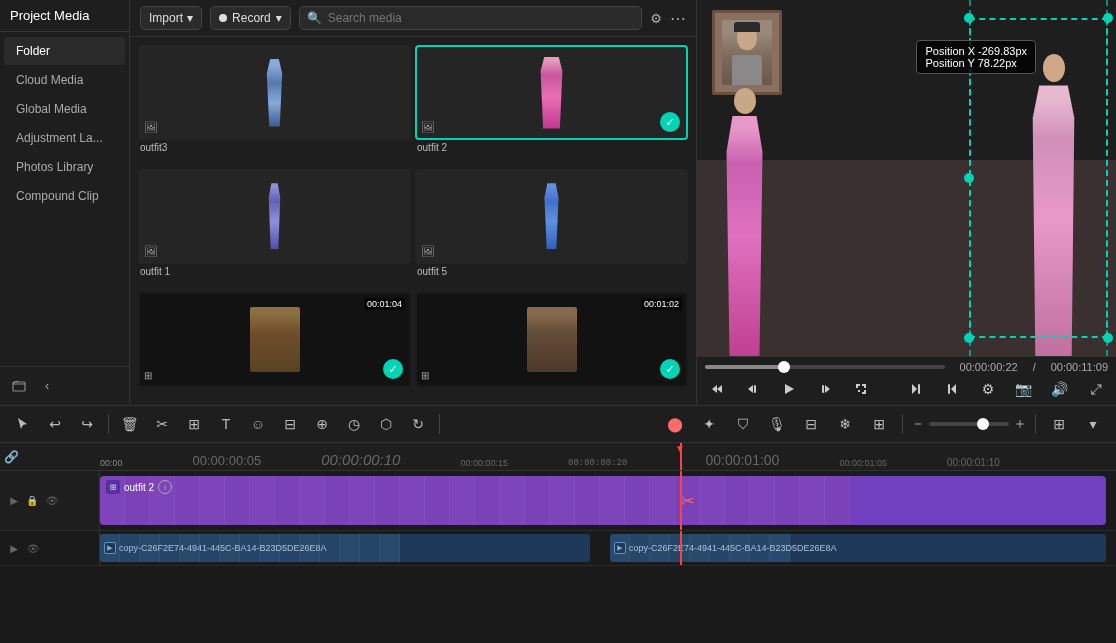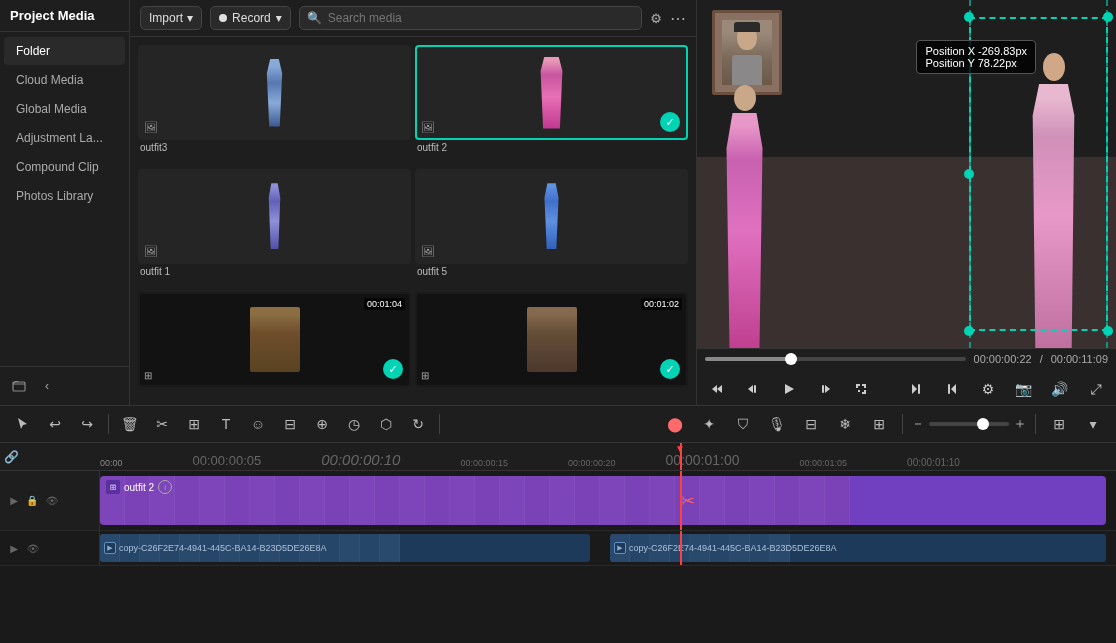--- a/index.html
+++ b/index.html
@@ -5,21 +5,21 @@
     * { box-sizing: border-box; margin: 0; padding: 0; }
     body { background: #1a1a1a; color: #e0e0e0; font-family: -apple-system, BlinkMacSystemFont, 'Segoe UI', sans-serif; font-size: 12px; overflow: hidden; width: 1116px; height: 643px; }
 
     .app-container { display: flex; flex-direction: column; height: 643px; width: 1116px; }
 
     
     .top-area { display: flex; flex: 1; min-height: 0; }
 
     
     .left-sidebar { width: 130px; background: #1e1e1e; border-right: 1px solid #333; display: flex; flex-direction: column; }
-    .sidebar-header { padding: 8px 10px; border-bottom: 1px solid #333; font-size: 13px; font-weight: 700; color: #fff; }
+    .sidebar-header { padding: 8px 10px; border-bottom: 1px solid #333; font-size: 13px; font-weight: 400; color: #fff; }
     .sidebar-nav { flex: 1; padding: 4px 0; }
     .sidebar-item { padding: 7px 12px; cursor: pointer; color: #aaa; font-size: 12px; border-radius: 4px; margin: 1px 4px; }
     .sidebar-item.active { background: #2a2a2a; color: #fff; }
     .sidebar-bottom { padding: 8px; border-top: 1px solid #333; display: flex; gap: 6px; align-items: center; }
     .sidebar-icon-btn { width: 22px; height: 22px; display: flex; align-items: center; justify-content: center; color: #aaa; cursor: pointer; border-radius: 3px; }
 
     
     .media-area { flex: 1; background: #1e1e1e; display: flex; flex-direction: column; min-width: 0; }
     .media-toolbar { display: flex; align-items: center; gap: 8px; padding: 6px 10px; border-bottom: 1px solid #333; background: #1e1e1e; }
     .toolbar-btn { display: flex; align-items: center; gap: 4px; background: #2a2a2a; border: 1px solid #444; border-radius: 5px; padding: 4px 8px; cursor: pointer; color: #ddd; font-size: 12px; }
@@ -38,21 +38,21 @@
     .duration-badge { position: absolute; top: 4px; right: 4px; background: rgba(0,0,0,0.7); color: #fff; font-size: 9px; padding: 1px 3px; border-radius: 2px; }
     .compound-badge { position: absolute; bottom: 4px; left: 4px; color: #aaa; font-size: 10px; }
 
     .thumb-person { position: relative; display: flex; align-items: center; justify-content: center; width: 100%; height: 100%; }
 
     
     .preview-area { width: 420px; background: #111; position: relative; display: flex; flex-direction: column; border-left: 1px solid #333; }
     .preview-video { flex: 1; position: relative; background: #000; overflow: hidden; }
 
     .preview-controls { background: #1e1e1e; padding: 4px 8px; border-top: 1px solid #333; }
-    .time-bar { display: flex; align-items: center; gap: 8px; margin-bottom: 12px; }
+    .time-bar { display: flex; align-items: center; gap: 15px; margin-bottom: 4px; }
     .progress-track { flex: 1; height: 4px; background: #444; border-radius: 2px; position: relative; cursor: pointer; }
     .progress-fill { height: 100%; background: #888; border-radius: 2px; width: 33%; }
     .progress-thumb { position: absolute; top: -4px; width: 12px; height: 12px; background: #fff; border-radius: 50%; left: calc(33% - 6px); }
     .time-display { font-size: 11px; color: #aaa; white-space: nowrap; }
     .playback-btns { display: flex; align-items: center; justify-content: center; gap: 12px; }
     .pb-btn { color: #ccc; cursor: pointer; font-size: 14px; width: 24px; height: 24px; display: flex; align-items: center; justify-content: center; }
 
     
     .edit-toolbar { display: flex; align-items: center; gap: 2px; background: #1e1e1e; padding: 4px 8px; border-top: 1px solid #333; border-bottom: 1px solid #333; }
     .edit-btn { width: 30px; height: 28px; display: flex; align-items: center; justify-content: center; color: #bbb; cursor: pointer; border-radius: 4px; font-size: 14px; }
@@ -86,22 +86,22 @@
 
   <div class="top-area">
 
     <div class="left-sidebar">
       <div class="sidebar-header">Project Media</div>
       <div class="sidebar-nav">
         <div class="sidebar-item active">Folder</div>
         <div class="sidebar-item">Cloud Media</div>
         <div class="sidebar-item">Global Media</div>
         <div class="sidebar-item">Adjustment La...</div>
+        <div class="sidebar-item">Photos Library</div>
         <div class="sidebar-item">Compound Clip</div>
-        <div class="sidebar-item">Photos Library</div>
       </div>
       <div class="sidebar-bottom">
         <div class="sidebar-icon-btn">
           <svg width="14" height="14" viewBox="0 0 14 14" fill="none">
               <rect x="1" y="3" width="12" height="9" rx="1" stroke="#888" stroke-width="1.2"></rect>
               <path d="M1 5h12" stroke="#888" stroke-width="1"></path>
               <path d="M1 4.5l2.5-2h3" stroke="#888" stroke-width="1.2"></path>
             </svg>
         </div>
         <div class="sidebar-icon-btn">‹</div>
@@ -371,21 +371,21 @@
         </div>
         <div style="display:flex;flex-direction:column;align-items:center;margin-right:60px;">
           <span style="font-size:13px;color:#666;">00:00:00:05</span>
         </div>
         <div style="display:flex;flex-direction:column;align-items:center;margin-right:60px;">
           <span style="font-size:15px;color:#666;font-style:italic;">00:00:00:10</span>
         </div>
         <div style="display:flex;flex-direction:column;align-items:center;margin-right:60px;">
           <span style="font-size:9px;color:#666;">00:00:00:15</span>
         </div>
-        <div style="display:flex;flex-direction:column;align-items:flex-start;margin-right:50px;">
+        <div style="display:flex;flex-direction:column;align-items:flex-start;margin-right:78px;font-family:Liberation Mono, monospace;">
           <span style="font-size:9px;color:#666;">00:00:00:20</span>
         </div>
         <div style="display:flex;flex-direction:column;align-items:center;margin-right:60px;">
           <span style="font-size:14px;color:#666;">00:00:01:00</span>
         </div>
         <div style="display:flex;flex-direction:column;align-items:center;margin-right:60px;">
           <span style="font-size:9px;color:#666;">00:00:01:05</span>
         </div>
         <div style="display:flex;flex-direction:column;align-items:center;">
           <span style="font-size:10px;color:#666;">00:00:01:10</span>

